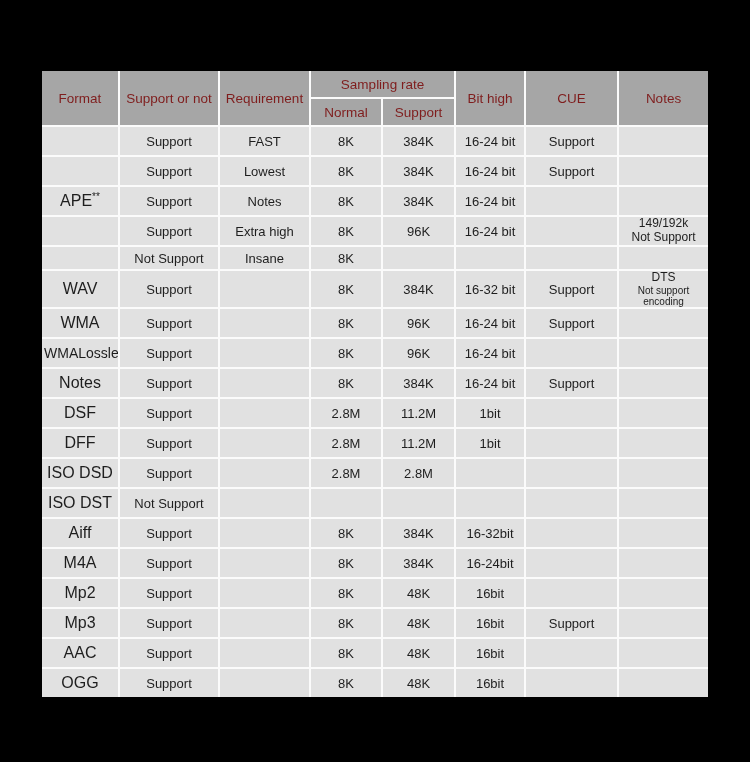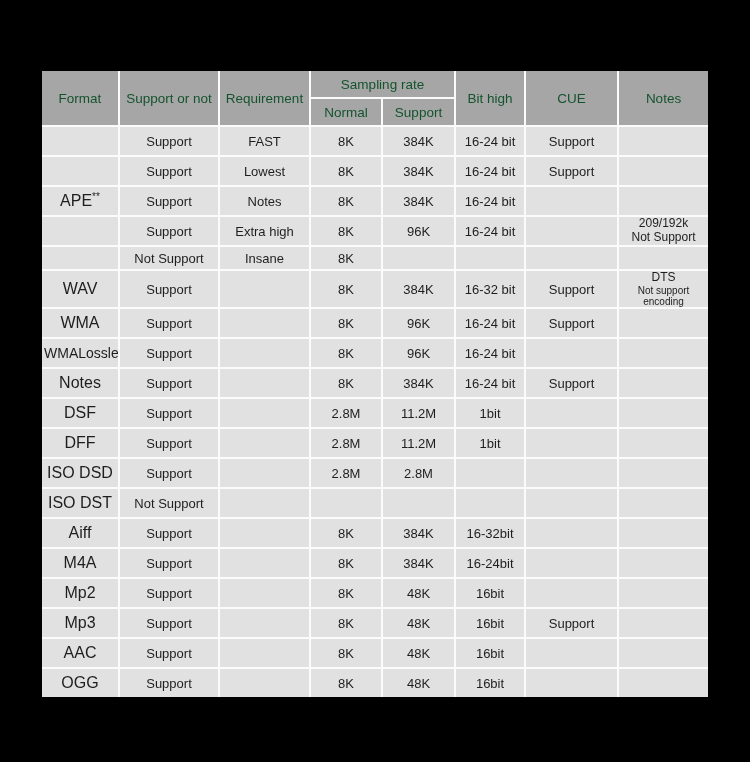--- a/index.html
+++ b/index.html
@@ -29,21 +29,21 @@
     text-align: center;
     vertical-align: middle;
     padding: 0 2px;
     overflow: hidden;
   }
   thead th {
     background: #a6a6a6;
     font-weight: normal;
     font-size: 13.5px;
     height: 26px;
-    color: #14532d;
+    color: #7f1d1d;
   }
   tbody td {
     background: #e1e1e1;
     font-size: 13px;
     height: 28px;
   }
   tbody tr.row-short td { height: 22px; }
   tbody tr.row-tall td  { height: 36px; }
   td.col-format { font-size: 16px; }
   td.col-format.small { font-size: 14px; }
@@ -121,21 +121,21 @@
         </tr>
         <tr>
           <td class="col-format"><span></span></td>
           <td>Support</td>
           <td>Extra high</td>
           <td>8K</td>
           <td>96K</td>
           <td>16-24 bit</td>
           <td></td>
           <td class="col-notes">
-            <span class="note-main">209/192k
+            <span class="note-main">149/192k
 Not Support</span>
           </td>
         </tr>
         <tr class="row-short">
           <td class="col-format"><span></span></td>
           <td>Not Support</td>
           <td>Insane</td>
           <td>8K</td>
           <td></td>
           <td></td>

